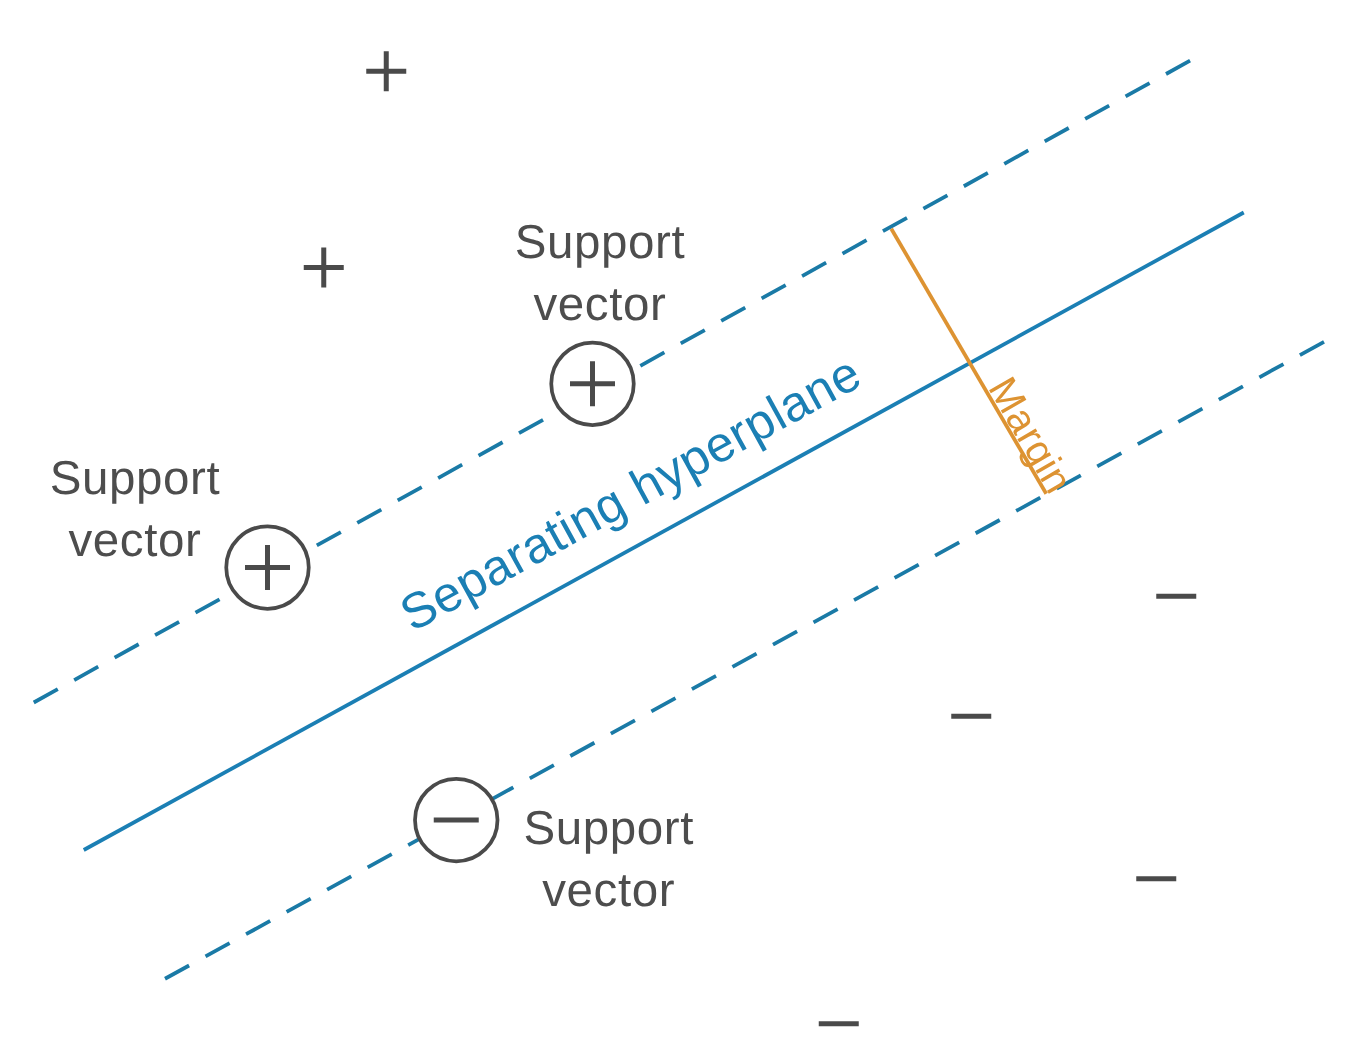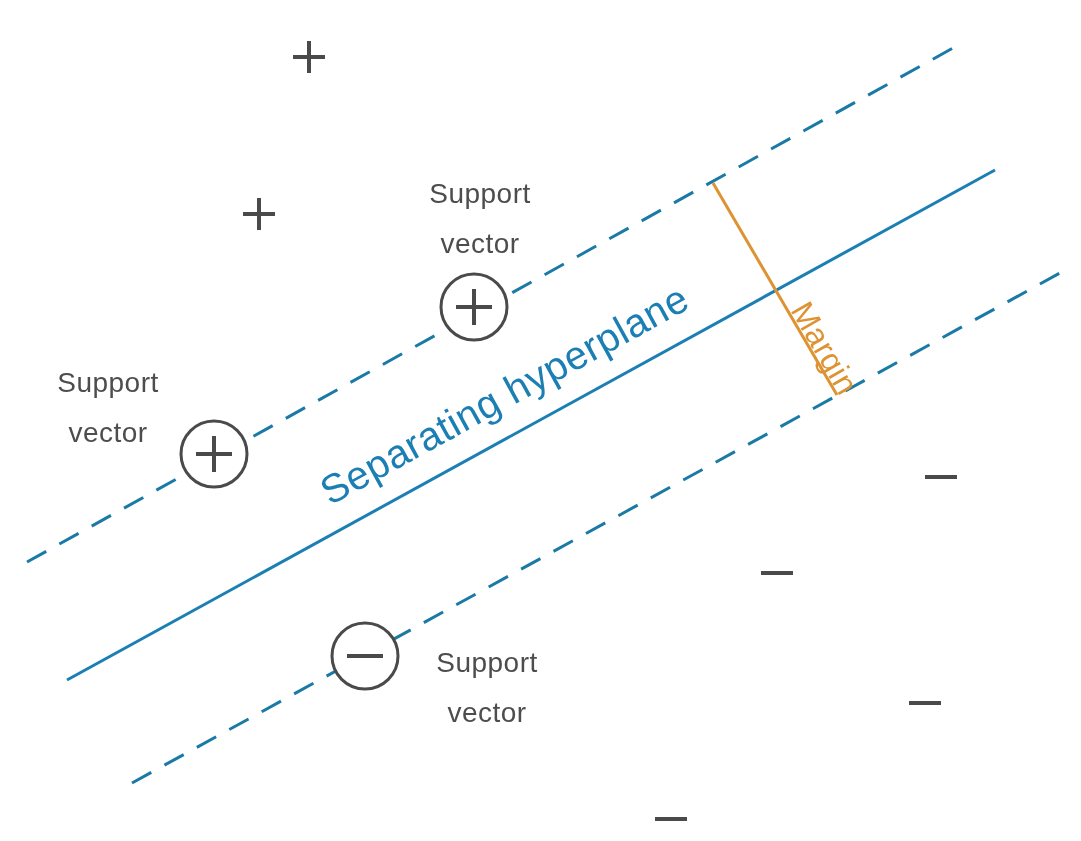--- a/index.html
+++ b/index.html
@@ -14,21 +14,21 @@
   }
   .canvas svg {
     position: absolute;
     left: 0; top: 0;
   }
   .sv-label {
     position: absolute;
     width: 240px;
     text-align: center;
     transform: translateX(-50%);
-    font-size: 28px;
+    font-size: 38px;
     line-height: 50px;
     color: #4d4d4d;
     letter-spacing: 0.5px;
     white-space: nowrap;
   }
   .svg-label {
     font-family: "Liberation Sans", sans-serif;
     letter-spacing: 0.5px;
   }
 </style>

